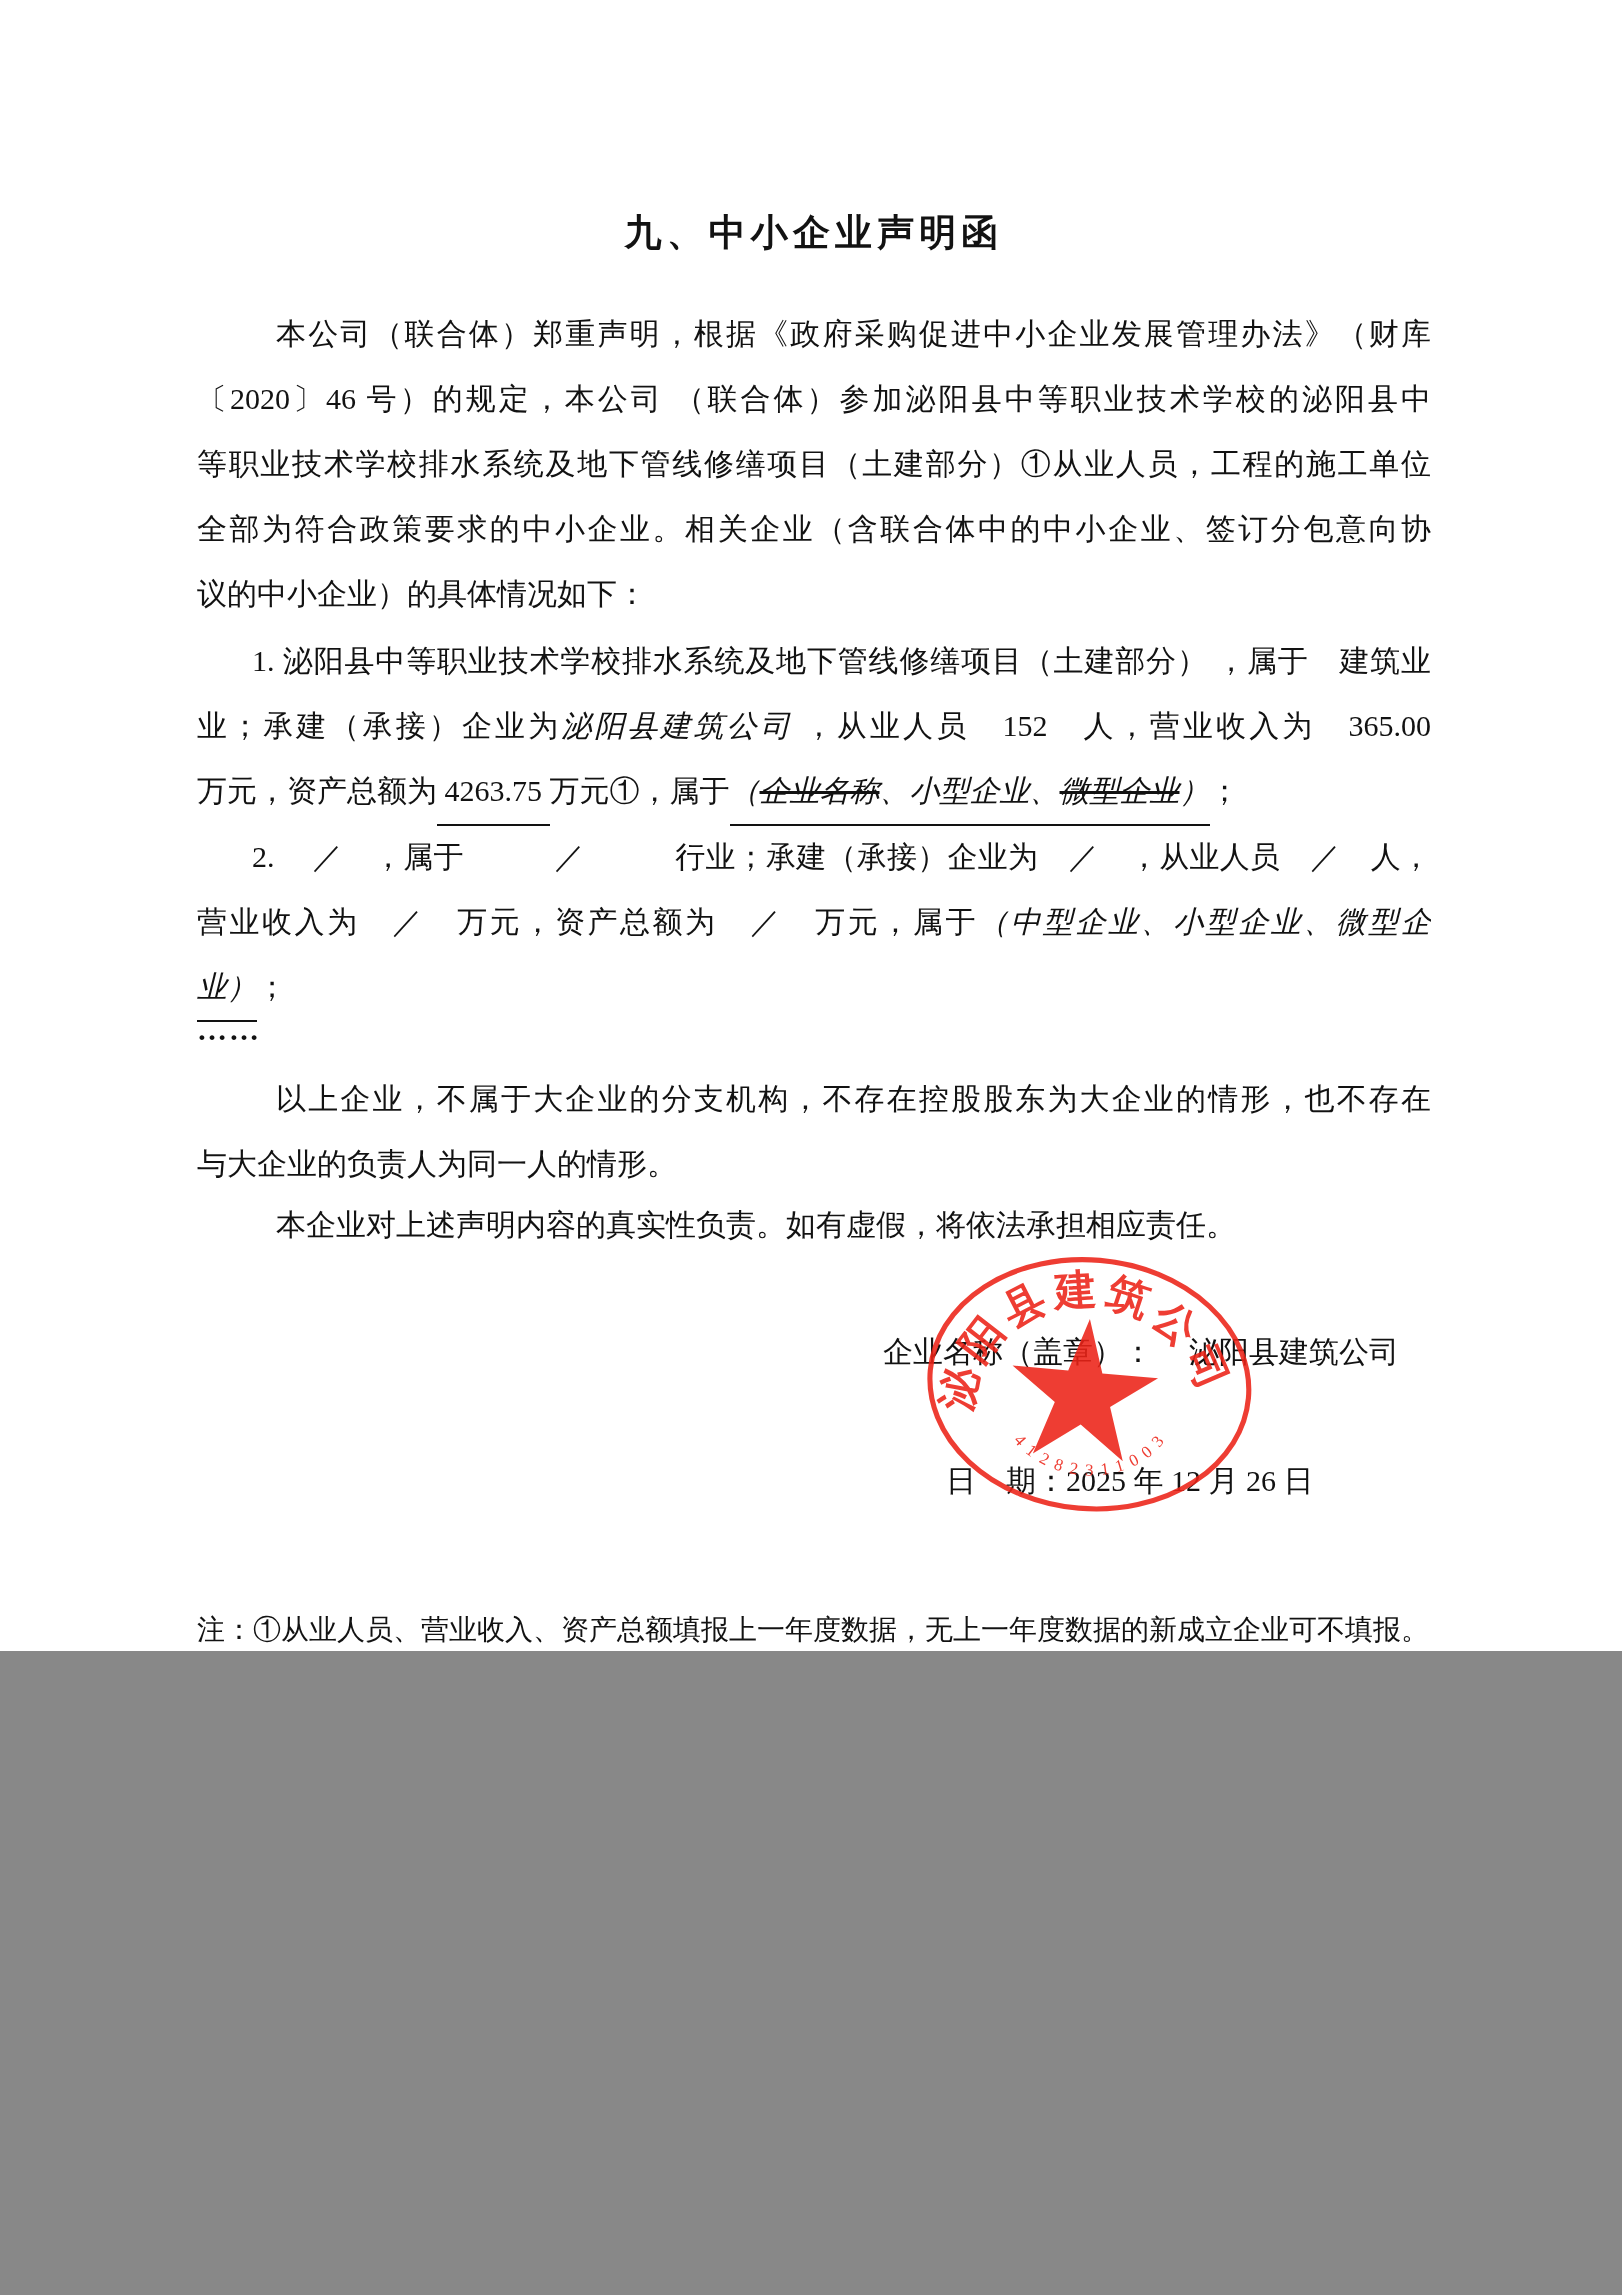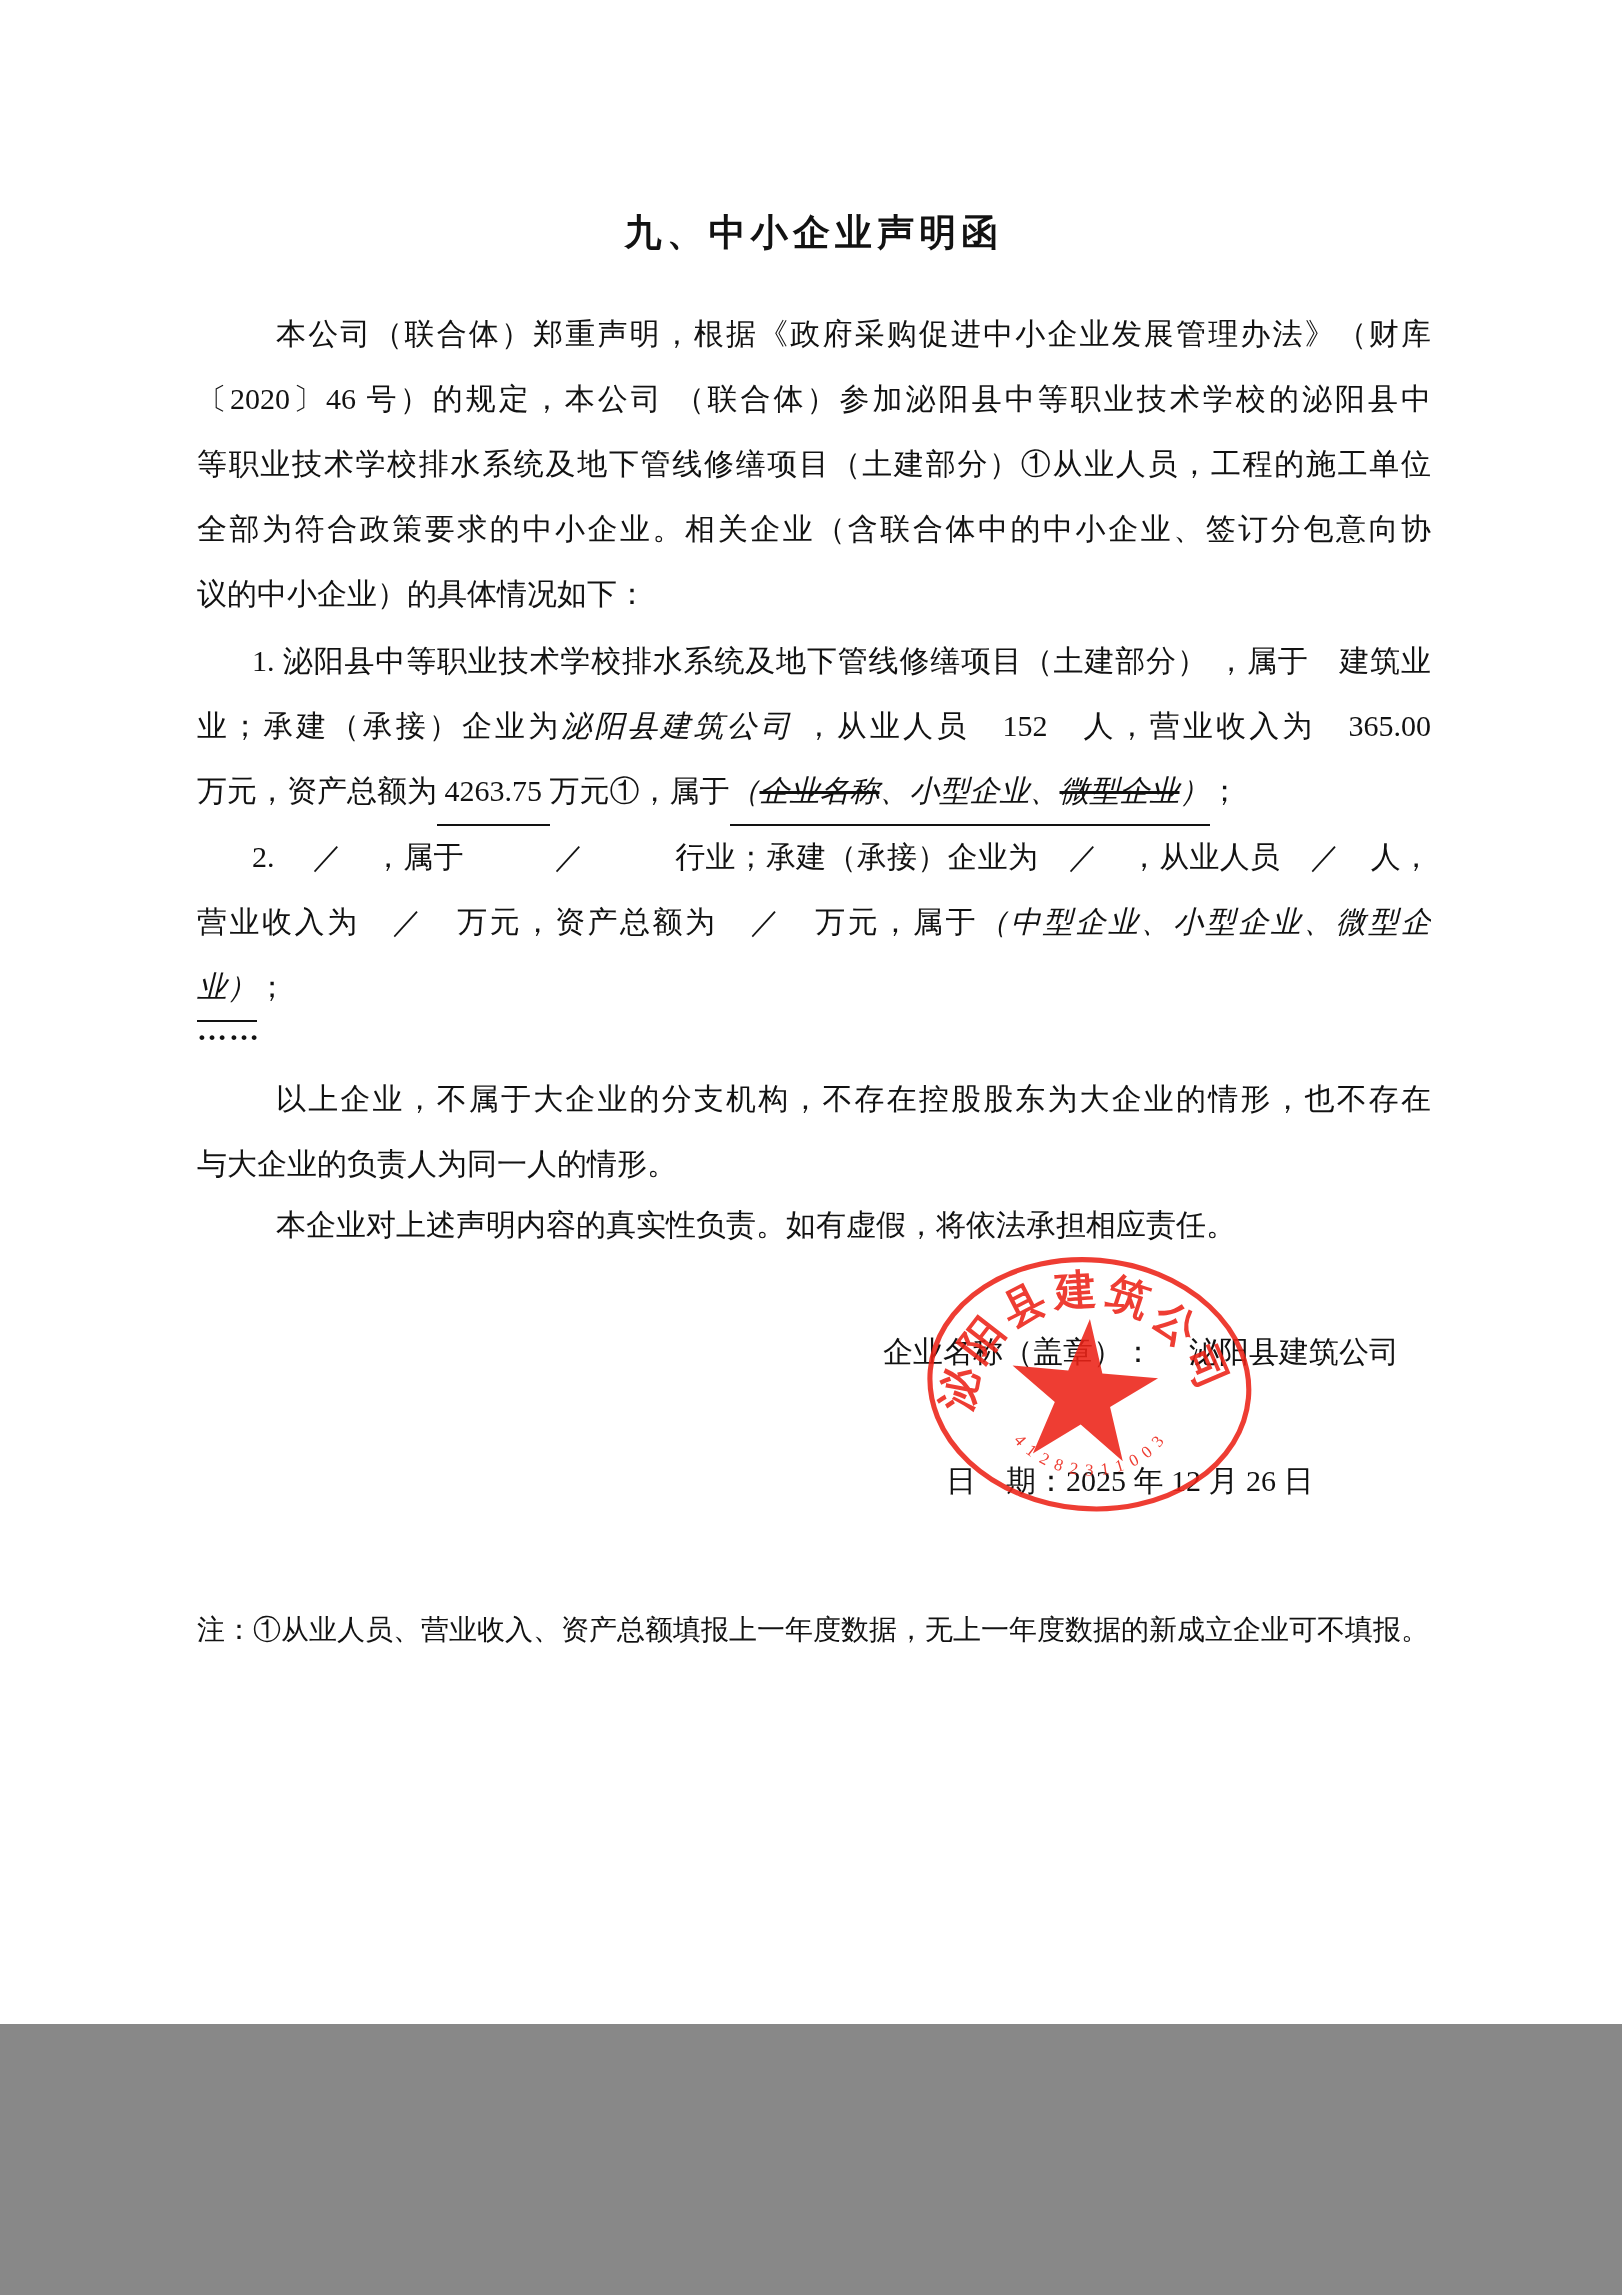--- a/index.html
+++ b/index.html
@@ -1,18 +1,18 @@
 <!DOCTYPE html>
 <html style="font-size:8.2px"><head>
 <meta charset="utf-8">
 <style>
   html,body{margin:0;padding:0;background:#888;}
   .page{
     position:relative;
-    width:1623px;height:2024px;
+    width:1623px;height:1651px;
     background:#ffffff;
     font-family:"Liberation Serif","DejaVu Serif",serif;
     color:#121212;
     overflow:hidden;
   }
   .blk{position:absolute;left:197px;width:1234px;}
   .tline{
     display:block;
     height:65px;line-height:65px;
     font-size:30px;

